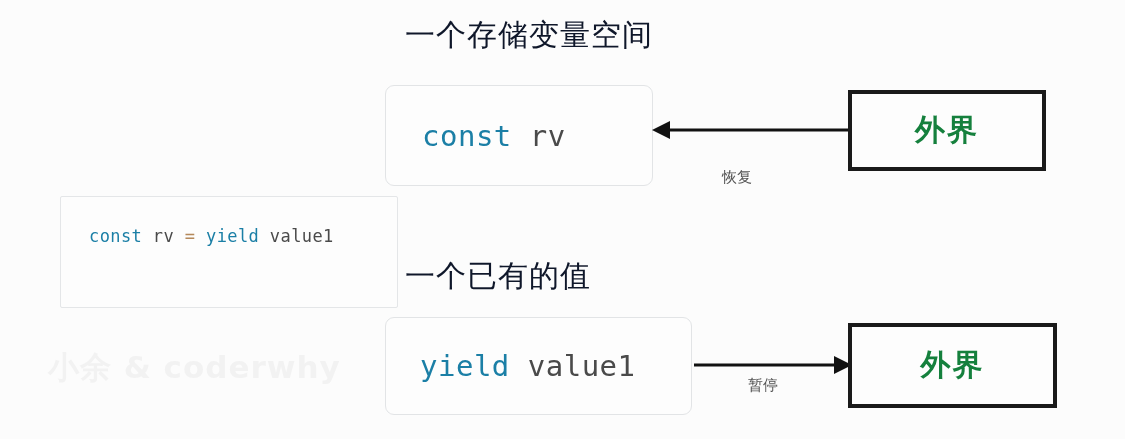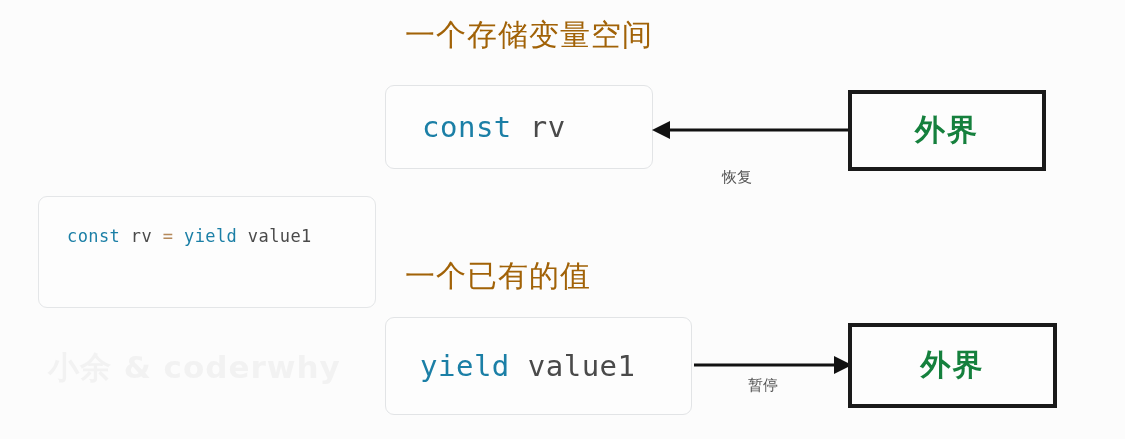--- a/index.html
+++ b/index.html
@@ -20,21 +20,21 @@
     position: relative;
     width: 1125px;
     height: 439px;
     background: #fcfcfc;
   }
 
   
   .section-title {
     position: absolute;
     font-family: "DejaVu Sans", "Liberation Sans", sans-serif;
-    color: #a16207;
+    color: #0f172a;
     font-weight: 400;
     letter-spacing: 1px;
     white-space: nowrap;
   }
   #title-upper {
     left: 405px;
     top: 15px;
     font-size: 30px;
   }
   #title-lower {
@@ -59,40 +59,40 @@
     white-space: nowrap;
     padding-left: 36px;
   }
   .kw      { color: #1b7fa6; }
   .ident   { color: #4a4a4a; }
 
   #card-const {
     left: 385px;
     top: 85px;
     width: 268px;
-    height: 84px;
+    height: 101px;
   }
   #card-yield {
     left: 385px;
     top: 317px;
     width: 307px;
     height: 98px;
   }
   #card-yield .code-line { padding-left: 34px; }
 
   
   #snippet-card {
     position: absolute;
-    left: 38px;
+    left: 60px;
     top: 196px;
     width: 338px;
     height: 112px;
     background: #fdfdfd;
     border: 1px solid #e4e6e8;
-    border-radius: 9px;
+    border-radius: 2px;
     padding: 26px 0 0 28px;
   }
   .snippet-line {
     font-family: "DejaVu Sans Mono", "Liberation Mono", monospace;
     font-size: 17px;
     letter-spacing: 0.4px;
     white-space: nowrap;
     line-height: 1.55;
   }
   .op      { color: #b5895b; }

